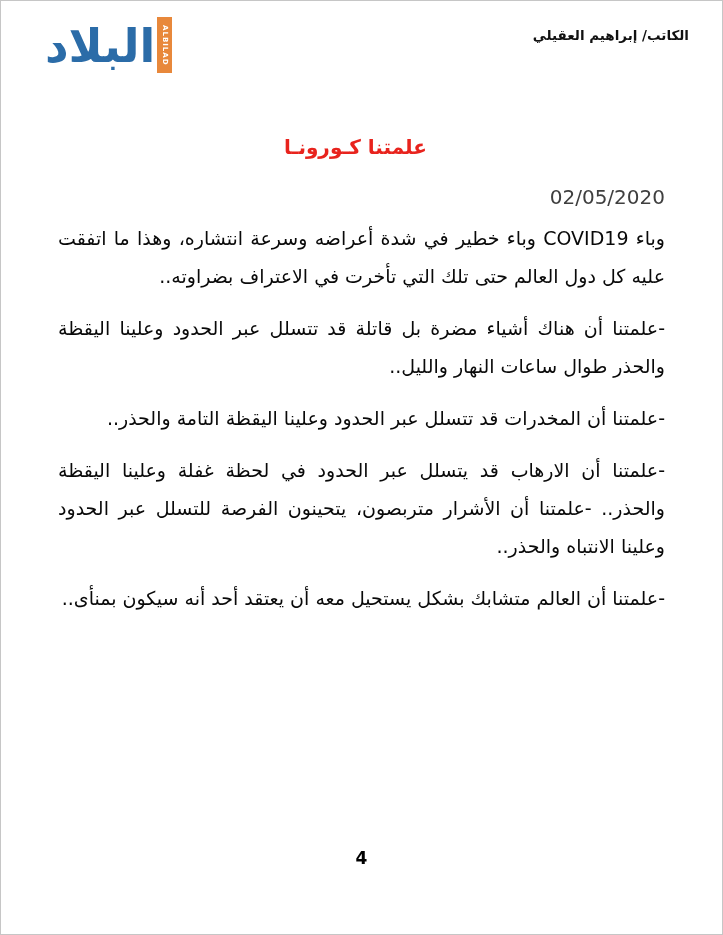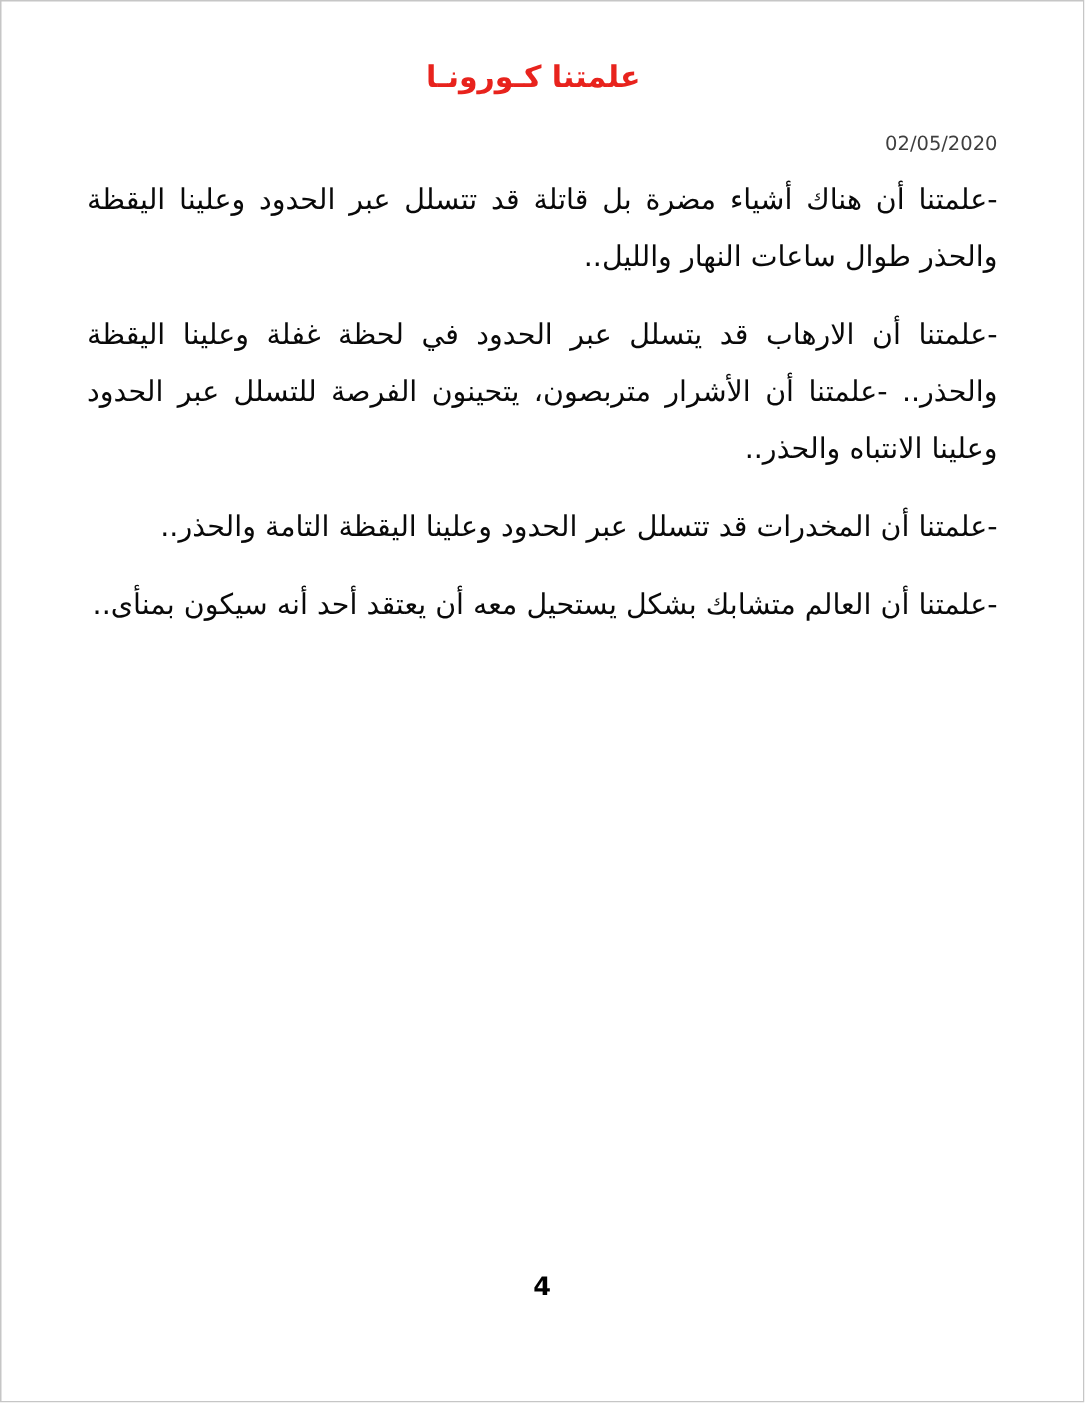--- a/index.html
+++ b/index.html
@@ -64,21 +64,21 @@
     text-align: center;
     font-size: 20px;
     font-weight: bold;
     letter-spacing: 1px;
   }
   .date {
     direction: ltr;
     text-align: right;
     padding: 0 57px;
     margin-top: 26px;
-    font-size: 13px;
+    font-size: 20px;
     color: #3f3f3f;
   }
 
   
   .body {
     direction: rtl;
     padding: 10px 57px 0 57px;
     font-size: 19px;
     color: #090909;
     line-height: 38px;
@@ -99,33 +99,43 @@
     font-size: 17px;
     font-weight: bold;
     color: #000000;
   }
 </style>
 </head>
 <body>
 
 <div class="page">
 
+  <div class="header">
+    <div class="logo">
+      <span class="logo-ar" style="color: rgb(43, 108, 168);">البلاد</span>
+      <span class="logo-strip" style="background: rgb(232, 136, 59);">
+        <span class="logo-en">ALBILAD</span>
+      </span>
+    </div>
+    <div class="byline">الكاتب/ إبراهيم العقيلي</div>
+  </div>
 
   <h1 class="title" style="color: rgb(232, 35, 29);">علمتنا كـورونـا</h1>
 
   <div class="date">02/05/2020</div>
 
   <div class="body">
+    <p>وباء COVID19 وباء خطير في شدة أعراضه وسرعة انتشاره، وهذا ما اتفقت عليه كل دول العالم حتى تلك التي تأخرت في الاعتراف بضراوته..</p>
 
 
     <p>-علمتنا أن هناك أشياء مضرة بل قاتلة قد تتسلل عبر الحدود وعلينا اليقظة والحذر طوال ساعات النهار والليل..</p>
 
+    <p>-علمتنا أن المخدرات قد تتسلل عبر الحدود وعلينا اليقظة التامة والحذر..</p>
+
     <p>-علمتنا أن الارهاب قد يتسلل عبر الحدود في لحظة غفلة وعلينا اليقظة والحذر.. -علمتنا أن الأشرار متربصون، يتحينون الفرصة للتسلل عبر الحدود وعلينا الانتباه والحذر..</p>
-
-    <p>-علمتنا أن المخدرات قد تتسلل عبر الحدود وعلينا اليقظة التامة والحذر..</p>
 
 
 
     <p>-علمتنا أن العالم متشابك بشكل يستحيل معه أن يعتقد أحد أنه سيكون بمنأى..</p>
   </div>
 
   <div class="page-number">4</div>
 
 </div>
 

